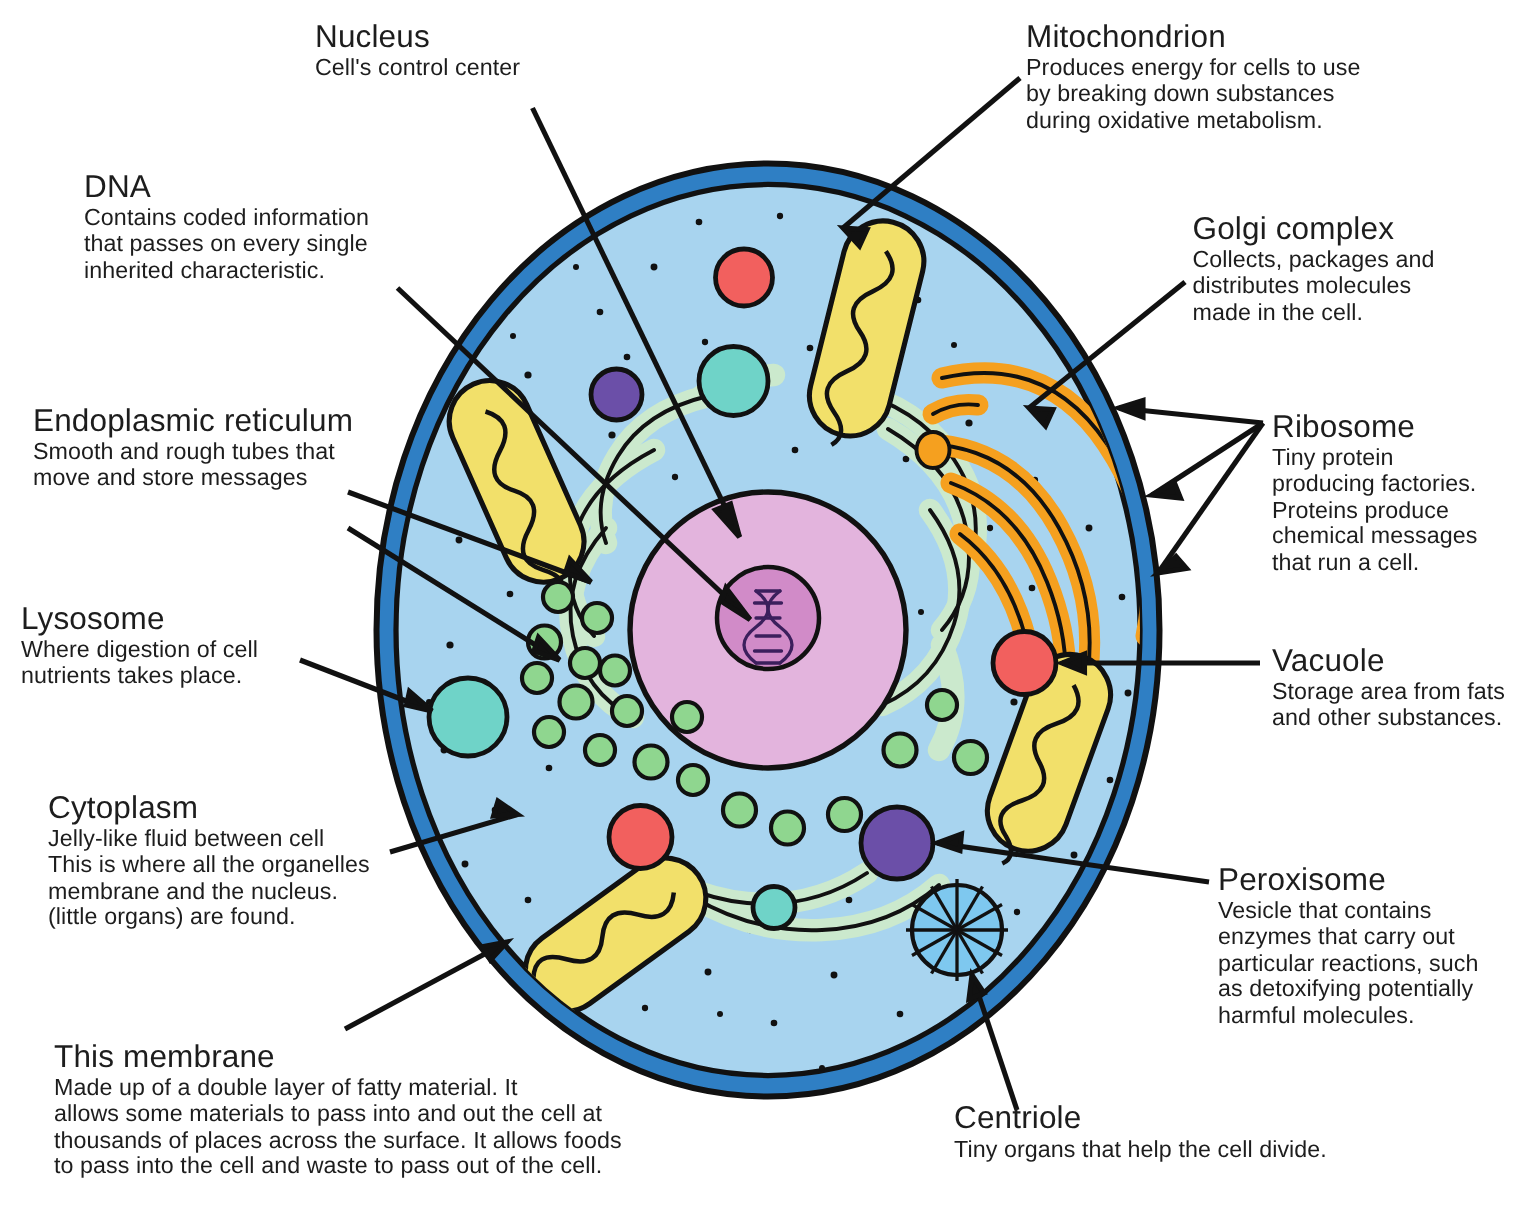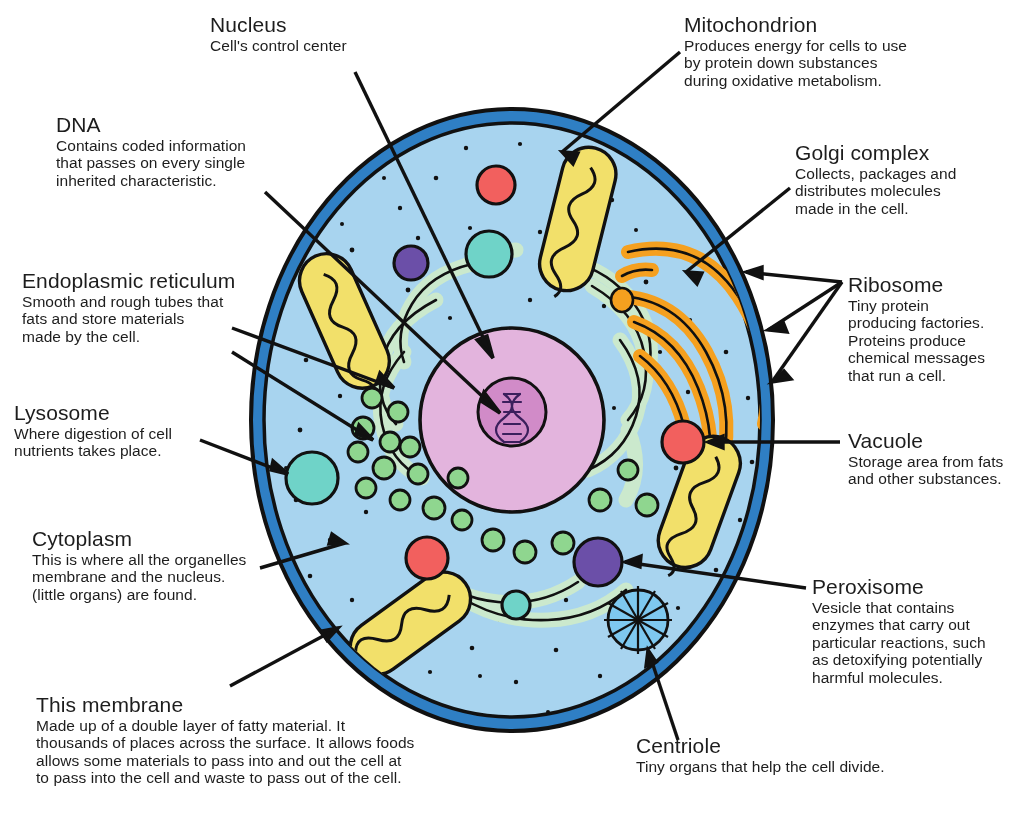--- a/index.html
+++ b/index.html
@@ -284,21 +284,21 @@
     <div class="t">Nucleus</div>
     <div class="d">
       <div>Cell's control center</div>
     </div>
   </div>
 
   <div class="lbl" style="left:684px;top:12px;width:320px;">
     <div class="t">Mitochondrion</div>
     <div class="d">
       <div>Produces energy for cells to use</div>
-      <div>by protein down substances</div>
+      <div>by breaking down substances</div>
       <div>during oxidative metabolism.</div>
     </div>
   </div>
 
   <div class="lbl" style="left:56px;top:112px;width:270px;">
     <div class="t">DNA</div>
     <div class="d">
       <div>Contains coded information</div>
       <div>that passes on every single</div>
       <div>inherited characteristic.</div>
@@ -311,22 +311,21 @@
       <div>Collects, packages and</div>
       <div>distributes molecules</div>
       <div>made in the cell.</div>
     </div>
   </div>
 
   <div class="lbl" style="left:22px;top:268px;width:275px;">
     <div class="t">Endoplasmic reticulum</div>
     <div class="d">
       <div>Smooth and rough tubes that</div>
-      <div>fats and store materials</div>
-      <div>made by the cell.</div>
+      <div>move and store messages</div>
     </div>
   </div>
 
   <div class="lbl" style="left:848px;top:272px;width:185px;">
     <div class="t">Ribosome</div>
     <div class="d">
       <div>Tiny protein</div>
       <div>producing factories.</div>
       <div>Proteins produce</div>
       <div>chemical messages</div>
@@ -346,20 +345,21 @@
     <div class="t">Vacuole</div>
     <div class="d">
       <div>Storage area from fats</div>
       <div>and other substances.</div>
     </div>
   </div>
 
   <div class="lbl" style="left:32px;top:526px;width:290px;">
     <div class="t">Cytoplasm</div>
     <div class="d">
+      <div>Jelly-like fluid between cell</div>
       <div>This is where all the organelles</div>
       <div>membrane and the nucleus.</div>
       <div>(little organs) are found.</div>
     </div>
   </div>
 
   <div class="lbl" style="left:812px;top:574px;width:220px;">
     <div class="t">Peroxisome</div>
     <div class="d">
       <div>Vesicle that contains</div>
@@ -367,22 +367,22 @@
       <div>particular reactions, such</div>
       <div>as detoxifying potentially</div>
       <div>harmful molecules.</div>
     </div>
   </div>
 
   <div class="lbl" style="left:36px;top:692px;width:470px;">
     <div class="t">This membrane</div>
     <div class="d">
       <div>Made up of a double layer of fatty material. It</div>
+      <div>allows some materials to pass into and out the cell at</div>
       <div>thousands of places across the surface. It allows foods</div>
-      <div>allows some materials to pass into and out the cell at</div>
       <div>to pass into the cell and waste to pass out of the cell.</div>
     </div>
   </div>
 
   <div class="lbl" style="left:636px;top:733px;width:310px;">
     <div class="t">Centriole</div>
     <div class="d">
       <div>Tiny organs that help the cell divide.</div>
     </div>
   </div>

